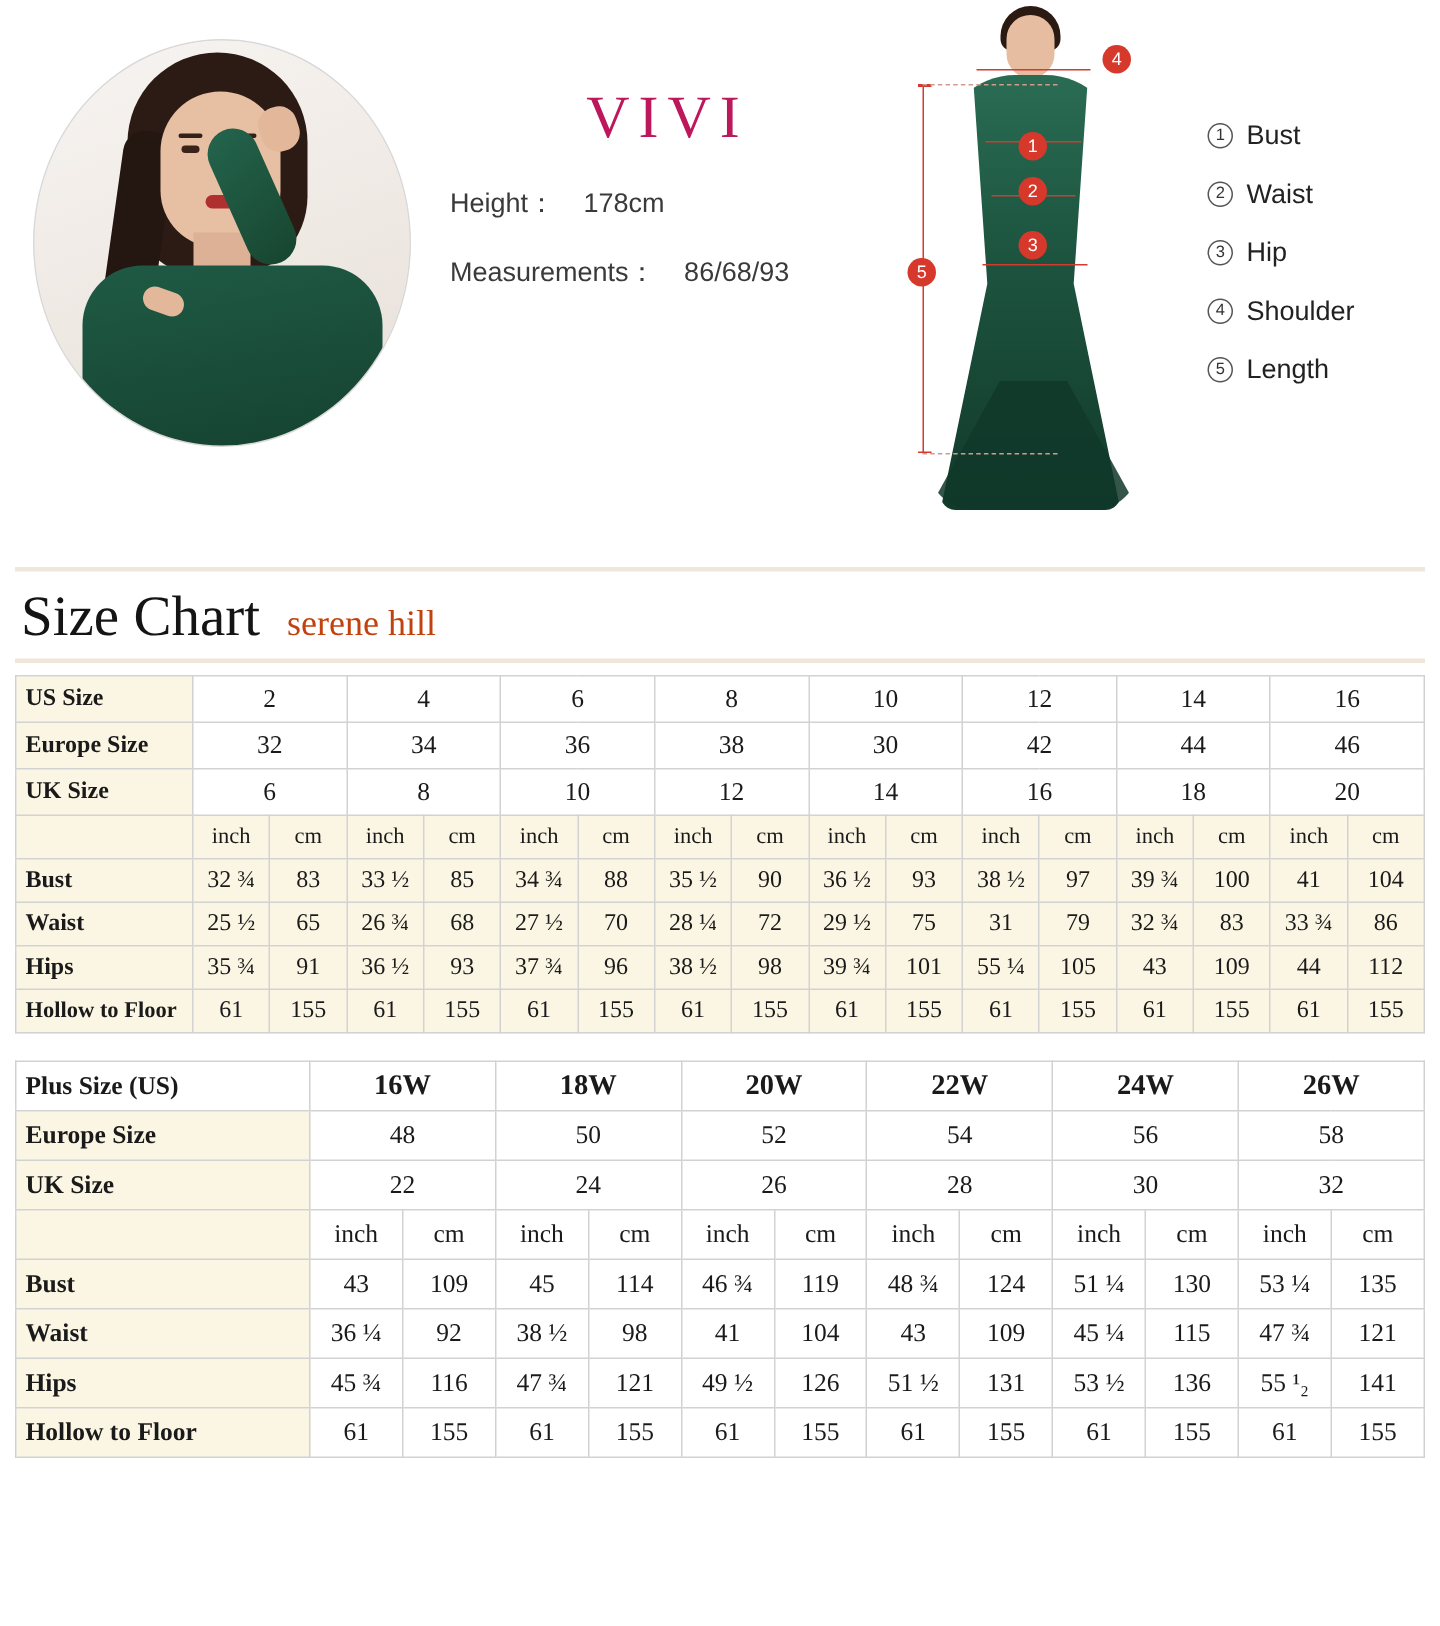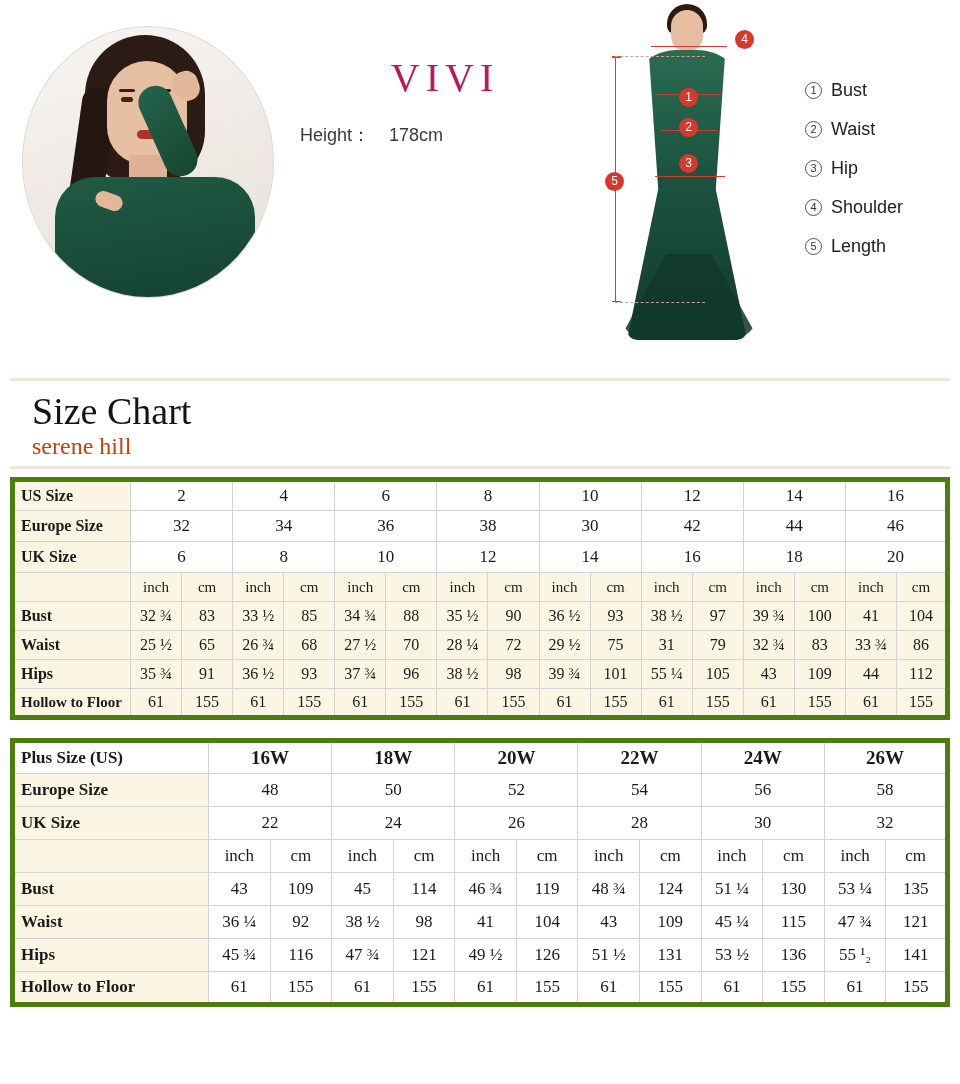--- a/index.html
+++ b/index.html
@@ -111,29 +111,29 @@
   .legend-item { display:flex; align-items:center; margin-bottom: 18px; font-size: 18px;
     font-family: "Liberation Sans", sans-serif; color:#222; }
   .legend-num {
     width: 17px; height: 17px; border-radius: 50%; border: 1px solid #555;
     font-size: 11px; line-height: 15px; text-align:center; margin-right: 9px; color:#333;
   }
 
   
   .title-band { position: relative; margin-top: 6px; padding: 0 10px; }
   .title-rule { height: 3px; background: #f0e7da; margin: 0 0 8px 0; }
-  .title-row { display: flex; align-items: baseline; padding-left: 4px; flex-direction: column; }
+  .title-row { display: flex; align-items: baseline; padding-left: 4px; }
   .title-main { font-size: 38px; font-family: "Liberation Serif", serif; color:#141414; }
   .title-sub { font-size: 24px; margin-left: 18px; color:#c2410c; font-family: "Liberation Serif", serif; }
 
   
   table { border-collapse: collapse; table-layout: fixed; }
   .tbl {
     width: 940px; margin: 0 10px;
-    border: 5px solid #4d7c0f;
+    border: 1px solid #4d7c0f;
     font-family: "Liberation Serif", serif;
   }
   .tbl td, .tbl th {
     border: 1px solid #d2d2d2;
     text-align: center;
     font-weight: normal;
     color: #1a1a1a;
     padding: 4px 2px;
     font-size: 16px;
   }
@@ -180,20 +180,24 @@
         <div class="p-hand"></div>
       </div>
     </div>
 
     <div class="brand-block">
       <div class="brand-name">VIVI</div>
 
       <div class="spec-line">
         <span class="lbl">Height：</span>
         <span class="val">178cm</span>
+      </div>
+      <div class="spec-line">
+        <span class="lbl">Measurements：</span>
+        <span class="val">86/68/93</span>
       </div>
     </div>
 
     <div class="diagram">
       <div class="dg-hair"></div>
       <div class="dg-head"></div>
       <div class="dg-dress"></div>
       <div class="dg-skirt-shadow"></div>
 
       <div class="dg-vline"></div>

